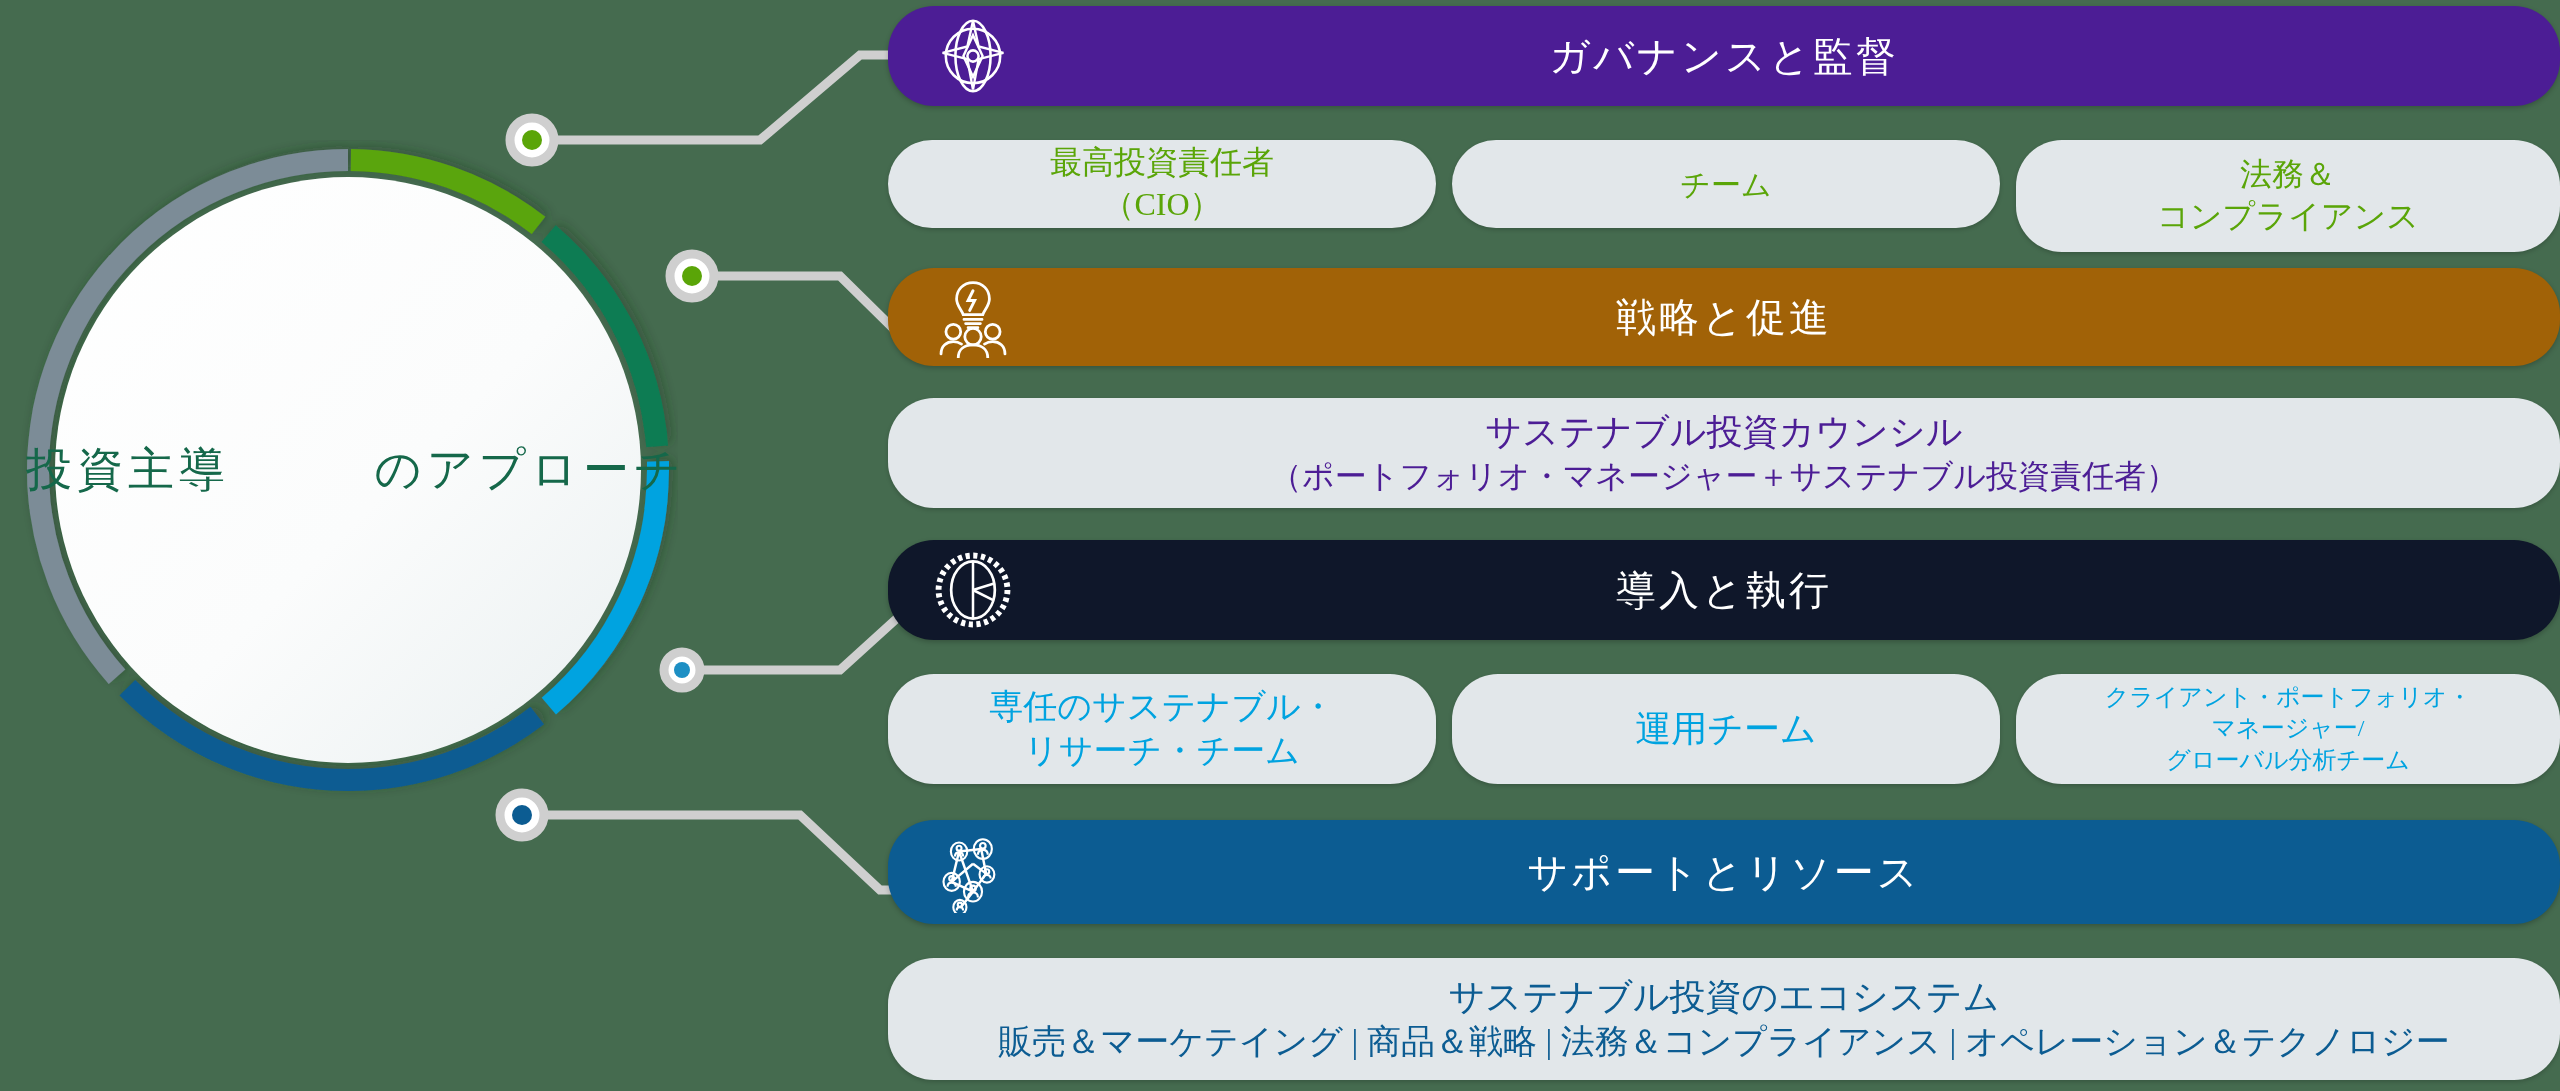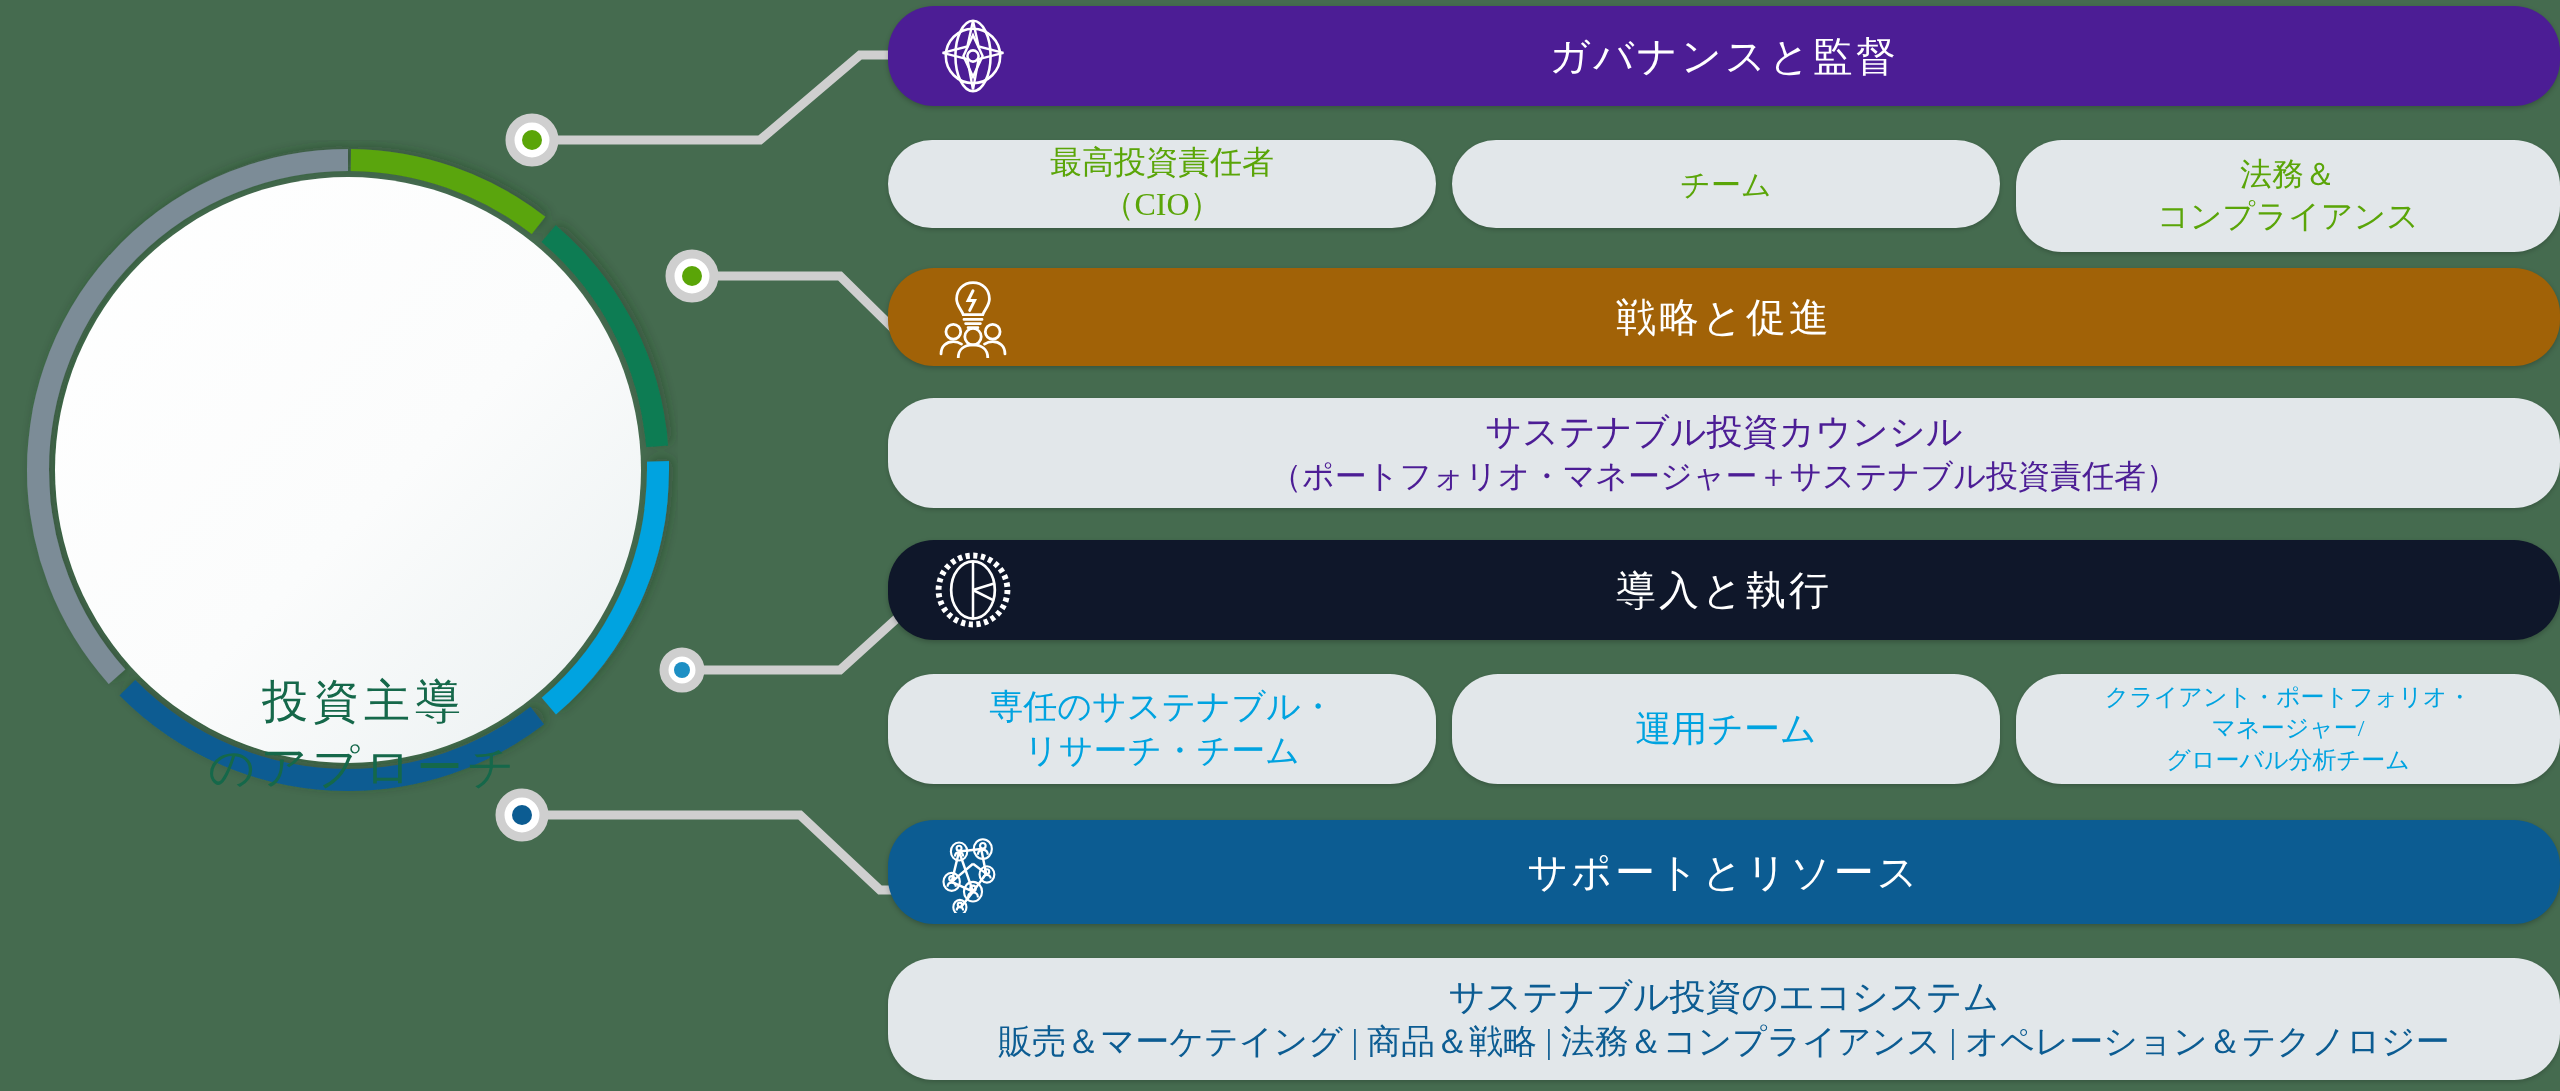--- a/index.html
+++ b/index.html
@@ -18,23 +18,23 @@
 
   
   #circle-wrap {
     position: absolute;
     left: 18px; top: 140px;
     width: 660px; height: 660px;
   }
   #donut-svg { position: absolute; inset: 0; }
   #circle-label {
     position: absolute;
-    left: 16px; top: 0; width: 660px; height: 660px;
-    display: flex; flex-direction: column;
-    align-items: center; justify-content: flex-end;
+    left: 8px; top: 0; width: 660px; height: 660px;
+    display: flex; flex-direction: row;
+    align-items: center; justify-content: space-between;
     color: #15684a;
     font-size: 46px;
     line-height: 1.42;
     letter-spacing: 5px;
     text-align: center;
     pointer-events: none;
   }
 
   
   #connectors { position: absolute; left: 0; top: 0; width: 2560px; height: 1091px; }

